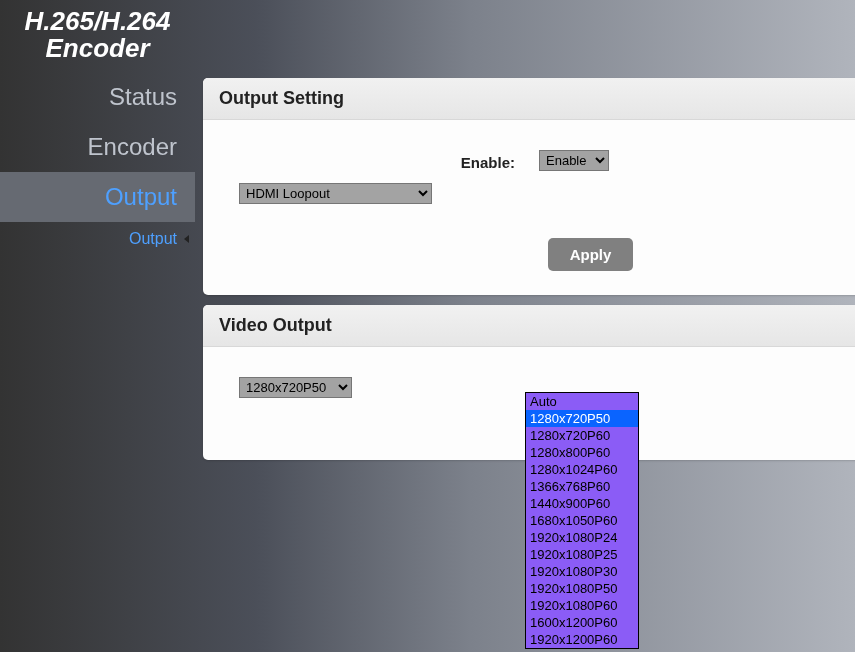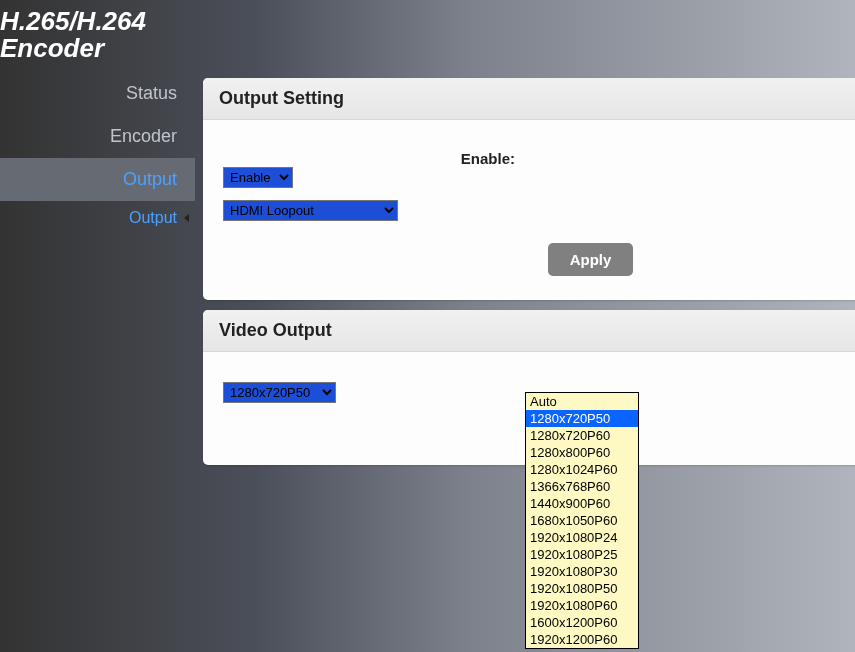--- a/index.html
+++ b/index.html
@@ -14,36 +14,36 @@
     background: linear-gradient(to right, #333 0%, #4b4f59 30%, #7c818b 55%, #b0b4bc 100%);
     overflow: hidden;
     position: relative;
   }
   .logo {
     color: #fff;
     font-weight: bold;
     font-style: italic;
     font-size: 26px;
     line-height: 1.05;
-    text-align: left;
+    text-align: center;
     width: 195px;
     padding-top: 8px;
   }
   .logo span { display: block; }
   .sidebar {
     position: absolute;
     top: 72px;
     left: 0;
     width: 195px;
   }
   .nav-item {
     display: block;
     text-align: right;
     padding: 11px 18px 11px 0;
-    font-size: 18px;
+    font-size: 24px;
     color: #bfc4cd;
     cursor: pointer;
   }
   .nav-item.active {
     background: #666a72;
     color: #4ea0ff;
   }
   .nav-sub {
     display: block;
     text-align: right;
@@ -83,45 +83,45 @@
     font-size: 18px;
     font-weight: bold;
     color: #222;
     border-bottom: 1px solid #d8d8d8;
   }
   .panel-body {
     padding: 30px 20px 24px;
   }
   .form-row {
     display: flex;
-    align-items: flex-start;
+    align-items: flex-end;
     justify-content: flex-start;
     margin-bottom: 12px;
-    flex-direction: column;
   }
   .form-label {
     width: 300px;
     text-align: right;
     font-weight: bold;
     color: #222;
     padding-right: 8px;
     font-size: 15px;
   }
   select {
     font-size: 13px;
     padding: 1px 2px;
     border: 1px solid #767676;
-    background: #1d4ed8;
+    background: #a3a3a3;
+    margin-left: 16px;
   }
   select.enable { width: 70px; }
-  select.mode { width: 175px; }
+  select.mode { width: 193px; }
   select.res { width: 113px; }
   .apply-row {
     text-align: center;
-    margin-top: 22px;
+    margin-top: 34px;
     padding-left: 115px;
   }
   .btn-apply {
     background: #808080;
     color: #fff;
     font-weight: bold;
     border: none;
     border-radius: 5px;
     padding: 8px 22px;
     font-size: 15px;
@@ -129,21 +129,21 @@
   }
   .panel-body.video {
     padding: 30px 20px 50px;
     position: relative;
   }
   .dropdown-list {
     position: absolute;
     left: 525px;
     top: 392px;
     width: 114px;
-    background: #fef9c3;
+    background: #8b5cf6;
     border: 1px solid #000;
     font-size: 13px;
     line-height: 17px;
     z-index: 10;
   }
   .dropdown-list div {
     padding: 0 4px;
     color: #000;
     white-space: nowrap;
   }

